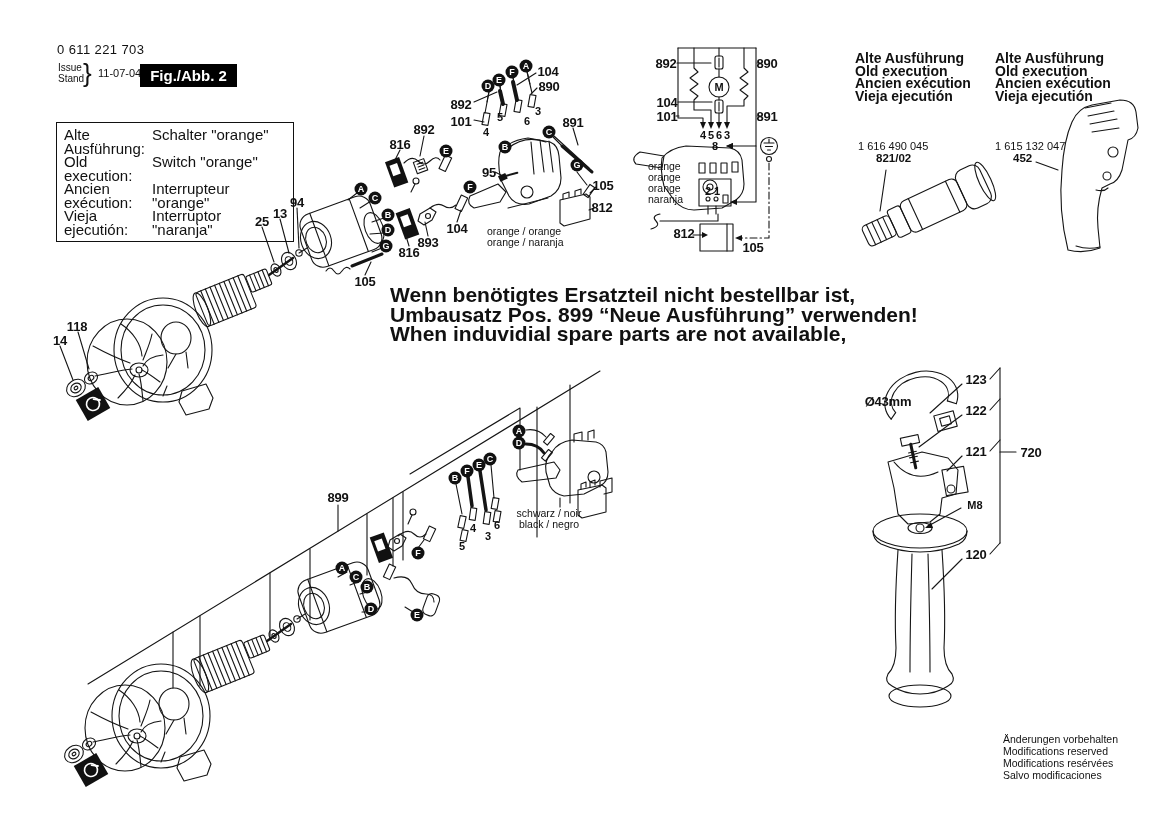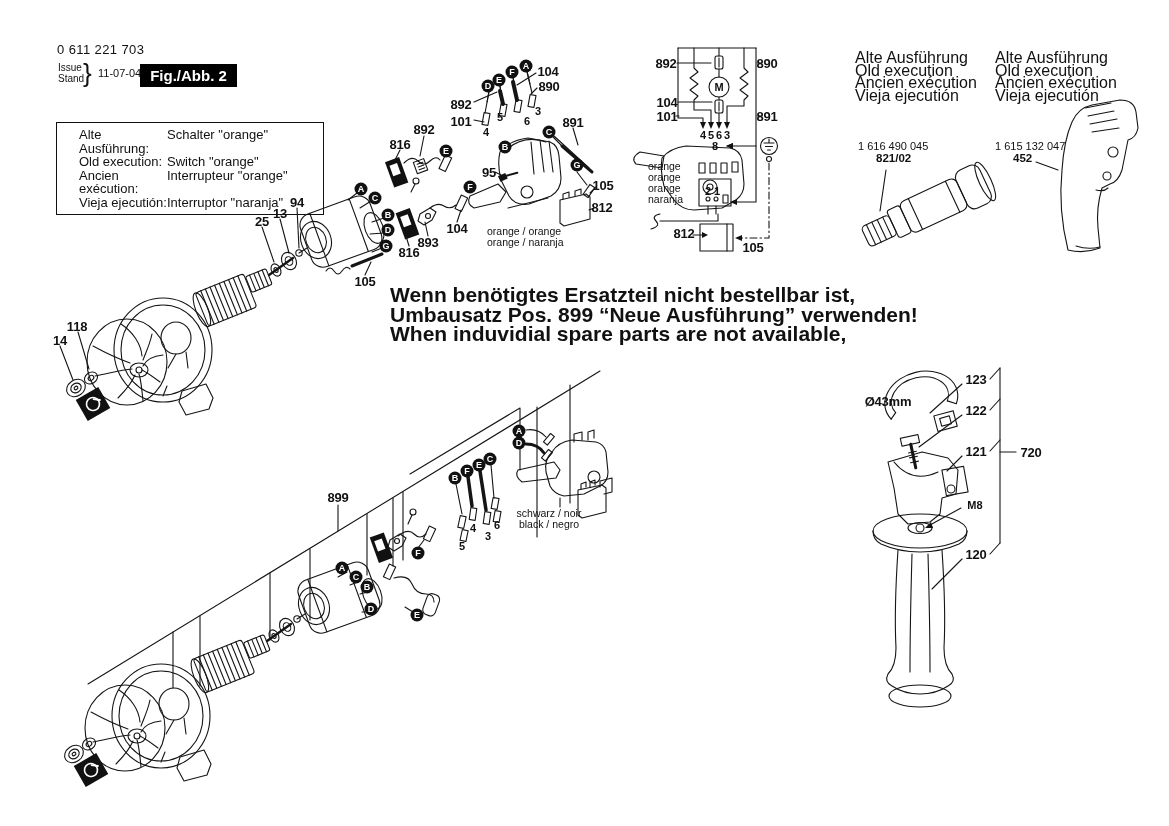--- a/index.html
+++ b/index.html
@@ -13,26 +13,26 @@
       background:#111;color:#fff;font-size:9px;font-weight:bold;line-height:13px;text-align:center}
   .txt{position:absolute;font-size:10.5px;line-height:11px;white-space:nowrap}
   .ctr{text-align:center;transform:translateX(-50%)}
   .pn{position:absolute;left:57px;top:42px;font-size:13px;letter-spacing:.4px}
   .issue{position:absolute;left:58px;top:62px;font-size:10px;line-height:11px}
   .brace{position:absolute;left:83px;top:58px;font-size:26px;font-weight:300}
   .date{position:absolute;left:98px;top:67px;font-size:11px}
   .figbox{position:absolute;left:140px;top:64px;width:97px;height:23px;background:#000;color:#fff;
           font-weight:bold;font-size:15px;text-align:center;line-height:23px}
   .oldbox{position:absolute;left:56px;top:122px;width:222px;border:1.3px solid #111;
-          padding:5px 22px;font-size:13px;line-height:13.5px}
+          padding:5px 7px;font-size:15px;line-height:13.5px}
   .oldbox .row{display:flex}
   .oldbox .c1{width:88px;flex:none}
   .notice{position:absolute;left:390px;top:285px;font-weight:bold;font-size:21px;
           line-height:19.5px;white-space:nowrap}
-  .hdr4{position:absolute;font-weight:normal;font-size:16px;line-height:12.5px;white-space:nowrap}
+  .hdr4{position:absolute;font-weight:bold;font-size:14px;line-height:12.5px;white-space:nowrap}
   .pno{position:absolute;font-size:11px;white-space:nowrap}
   .pos{position:absolute;font-weight:bold;font-size:11.5px;white-space:nowrap}
   .footer{position:absolute;left:1003px;top:733px;font-size:10.5px;line-height:12px;white-space:nowrap}
 </style>
 </head>
 <body>
 
 <div class="stage">
 
 <svg width="1169" height="826" viewBox="0 0 1169 826">
@@ -425,20 +425,26 @@
   <div>Alte Ausführung</div>
   <div>Old execution</div>
   <div>Ancien exécution</div>
   <div>Vieja ejecutión</div>
 </div>
 <div class="pno" style="left:858px;top:140px">1 616 490 045</div>
 <div class="pos" style="left:876px;top:152px">821/02</div>
 <div class="pno" style="left:995px;top:140px">1 615 132 047</div>
 <div class="pos" style="left:1013px;top:152px">452</div>
 
+<div class="footer">
+  <div>Änderungen vorbehalten</div>
+  <div>Modifications reserved</div>
+  <div>Modifications resérvées</div>
+  <div>Salvo modificaciones</div>
+</div>
 
 <div class="lbl" style="left:60px;top:340px">14</div>
 <div class="lbl" style="left:77px;top:326px">118</div>
 <div class="lbl" style="left:262px;top:221px">25</div>
 <div class="lbl" style="left:280px;top:213px">13</div>
 <div class="lbl" style="left:297px;top:202px">94</div>
 <div class="lbl" style="left:365px;top:281px">105</div>
 
 <div class="lbl" style="left:400px;top:144px">816</div>
 <div class="lbl" style="left:424px;top:129px">892</div>

